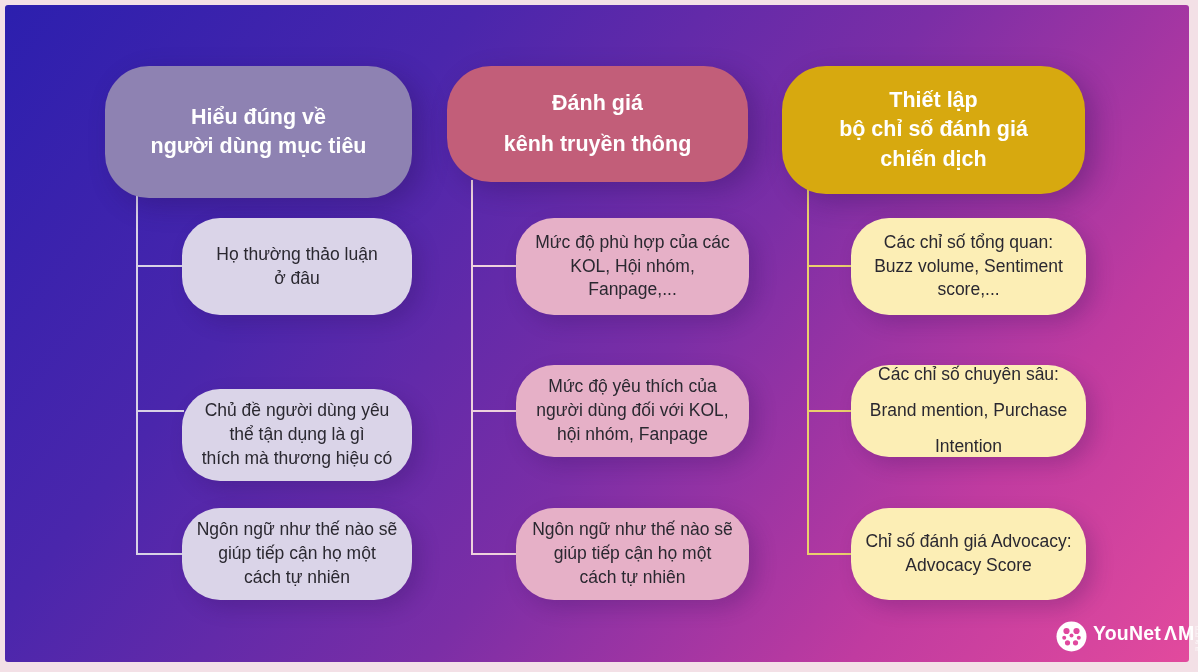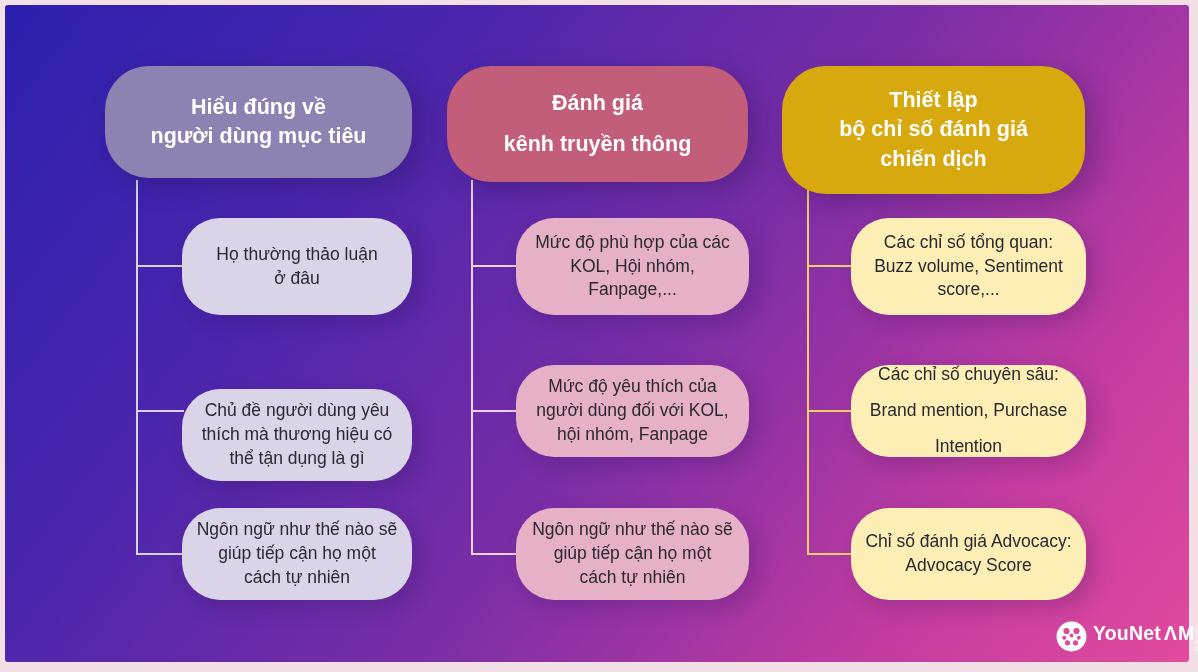--- a/index.html
+++ b/index.html
@@ -24,21 +24,21 @@
     position:absolute; border-radius:38px;
     display:flex; flex-direction:column; justify-content:center;
     text-align:center; color:#2a2830; font-weight:500;
     font-size:17.5px; line-height:1.36;
     box-shadow:8px 8px 20px rgba(40,12,80,.22);
   }
   .vline,.hline{position:absolute;}
   .vline{width:2px; top:180px; height:375px;}
   .hline{height:2px;}
   
-  #h1{left:105px; top:66px; width:307px; height:112px;}
+  #h1{left:105px; top:66px; width:307px; height:132px;}
   #h2{left:447px; top:66px; width:301px; height:116px;gap:12px;}
   #h3{left:782px; top:66px; width:303px; height:128px;}
   .c1{left:182px; width:230px;}
   .c2{left:516px; width:233px;}
   .c3{left:851px; width:235px;}
   .r1{top:218px; height:97px;}
   .r2{top:365px; height:92px;}
   .r3{top:508px; height:92px;}
   #v1{left:136px;} #v2{left:471px;} #v3{left:807px;}
   .hl1{top:265px;} .hl2{top:410px;} .hl3{top:553px;}
@@ -82,22 +82,22 @@
   <div class="hdr" id="h1" style="background-color: rgb(142, 130, 178);">
     <div>Hiểu đúng về</div>
     <div>người dùng mục tiêu</div>
   </div>
   <div class="item c1 r1" style="background-color: rgb(218, 212, 232);">
     <div>Họ thường thảo luận</div>
     <div>ở đâu</div>
   </div>
   <div class="item c1 r2" style="background-color: rgb(218, 212, 232); margin-top: 24px;">
     <div>Chủ đề người dùng yêu</div>
+    <div>thể tận dụng là gì</div>
     <div>thích mà thương hiệu có</div>
-    <div>thể tận dụng là gì</div>
   </div>
   <div class="item c1 r3" style="background-color: rgb(218, 212, 232);">
     <div>Ngôn ngữ như thế nào sẽ</div>
     <div>giúp tiếp cận họ một</div>
     <div>cách tự nhiên</div>
   </div>
 
   <div class="hdr" id="h2" style="background-color: rgb(194, 94, 121);">
     <div>Đánh giá</div>
     <div>kênh truyền thông</div>

